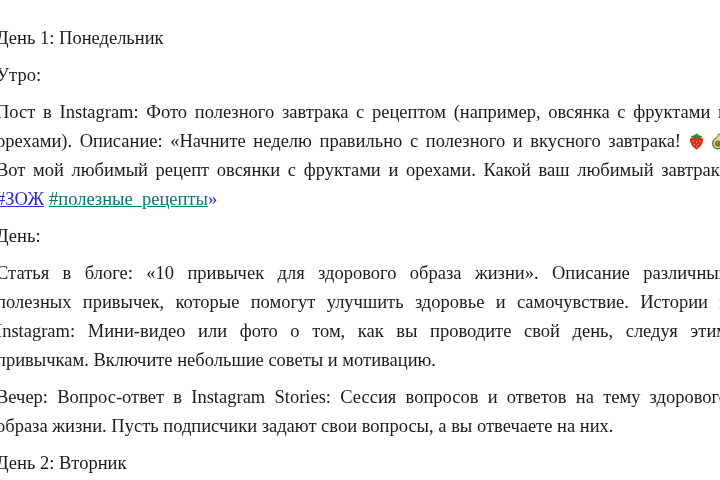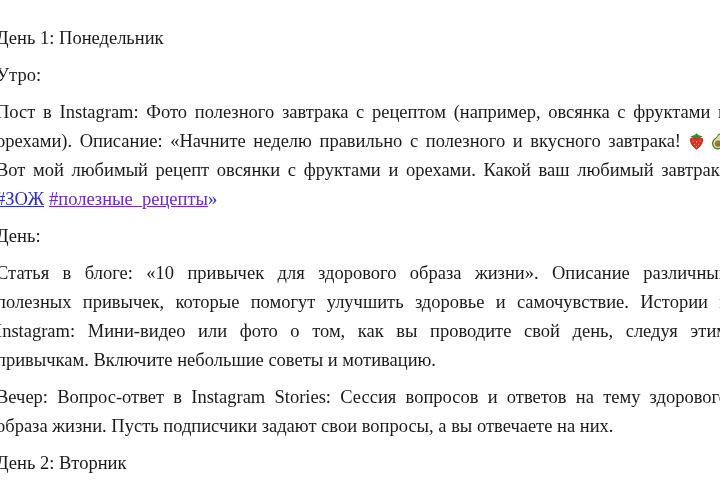--- a/index.html
+++ b/index.html
@@ -79,21 +79,21 @@
           <circle cx="10" cy="15.6" r="0.55" fill="#ffe9a8"></circle>
         </svg><svg class="emoji avo" viewBox="0 0 20 20" role="img" aria-label="🥑">
           <g transform="rotate(14 10 10)">
             <path d="M10 1.4 C12.1 1.4 12.6 3.9 13.4 6.2 C15.1 8 16.3 9.8 16.3 12.1 C16.3 15.8 13.4 18.4 10 18.4 C6.6 18.4 3.7 15.8 3.7 12.1 C3.7 9.8 4.9 8 6.6 6.2 C7.4 3.9 7.9 1.4 10 1.4 Z" fill="#4a7a1e"></path>
             <path d="M10 2.8 C11.6 2.8 12 5 12.7 7 C14.1 8.6 15 10.1 15 12.1 C15 15.1 12.7 17.1 10 17.1 C7.3 17.1 5 15.1 5 12.1 C5 10.1 5.9 8.6 7.3 7 C8 5 8.4 2.8 10 2.8 Z" fill="#d3e3a0"></path>
             <circle cx="10" cy="12.3" r="3.3" fill="#9c6b3c"></circle>
             <circle cx="9" cy="11.3" r="1" fill="#b98a58"></circle>
           </g>
         </svg></div>
       <div class="line just">Вот мой любимый рецепт овсянки с фруктами и орехами. Какой ваш любимый завтрак?</div>
-      <div class="line plain"><a class="link" style="color: rgb(42, 42, 210);">#ЗОЖ</a><a class="link l2" style="color: #6d28d9;">#полезные_рецепты</a><span class="quote" style="color: rgb(42, 42, 210);">»</span></div>
+      <div class="line plain"><a class="link" style="color: rgb(42, 42, 210);">#ЗОЖ</a><a class="link l2" style="color: #0f766e;">#полезные_рецепты</a><span class="quote" style="color: rgb(42, 42, 210);">»</span></div>
     </div>
 
     <div class="para">
       <div class="line plain">День:</div>
     </div>
 
     <div class="para">
       <div class="line just">Статья в блоге: «10 привычек для здорового образа жизни». Описание различных</div>
       <div class="line just">полезных привычек, которые помогут улучшить здоровье и самочувствие. Истории в</div>
       <div class="line just">Instagram: Мини-видео или фото о том, как вы проводите свой день, следуя этим</div>

